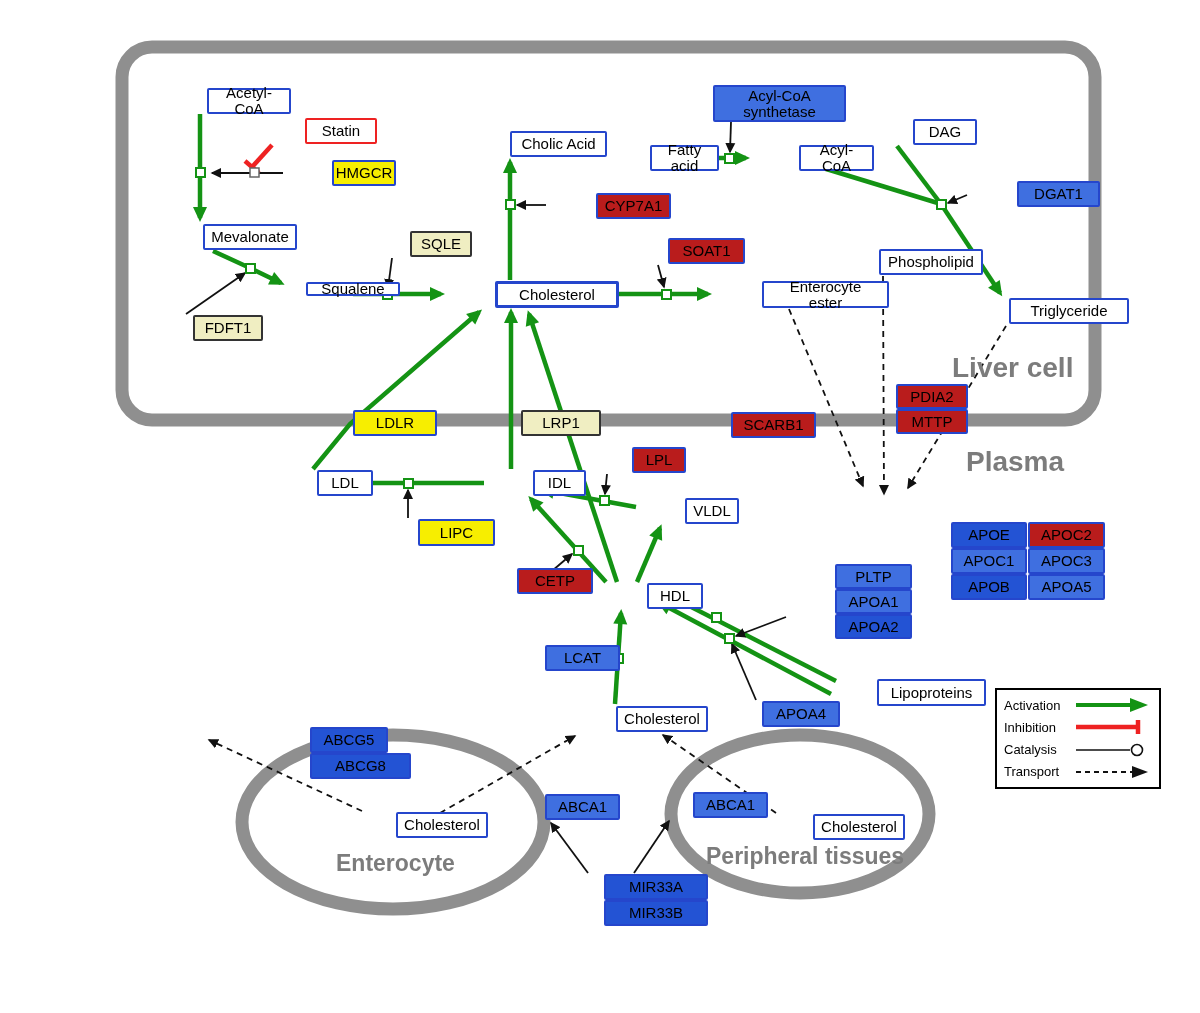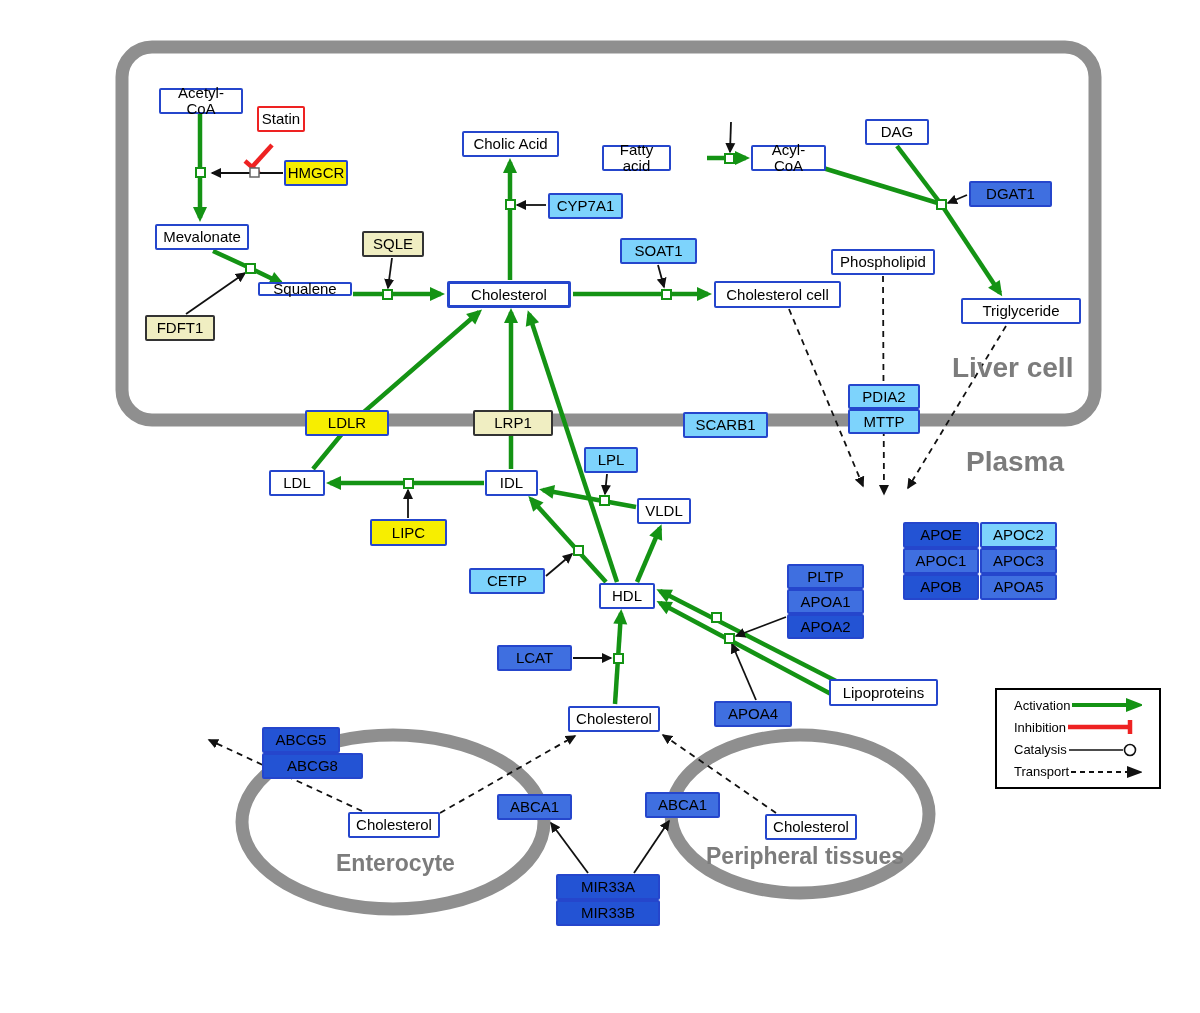--- a/index.html
+++ b/index.html
@@ -1,31 +1,31 @@
 <!DOCTYPE html>
 <html><head>
 <meta charset="utf-8">
 <style>
   * { margin:0; padding:0; box-sizing:border-box; }
   body { background:#fff; font-family:"Liberation Sans", sans-serif; }
   .canvas { position:relative; width:1200px; height:1013px; background:#fff; overflow:hidden; }
   .edges { position:absolute; left:0; top:0; z-index:0; }
   .node { position:absolute; display:flex; align-items:center; justify-content:center;
           text-align:center; font-size:15px; color:#000; background:#fff;
-          border:2px solid #2546cc; border-radius:2px; line-height:1.05; z-index:2; padding:1px 8px; }
+          border:2px solid #2546cc; border-radius:2px; line-height:1.05; z-index:2; padding:1px 8px;margin-left:48px; }
   .thick { border-width:3px; }
   .statin { border-color:#ee2222; }
   .gene-yellow { background:#f7ee00; }
   .gene-paleyellow { background:#f0eec2; border-color:#333; }
-  .gene-lightblue { background:#7dd3fc; }
+  .gene-lightblue { background:#b91c1c; }
   .gene-blue { background:#3f6fe0; }
   .gene-darkblue { background:#2353d4;text-align:center; }
   .compartment-label { position:absolute; color:#7c7c7c; font-weight:bold; z-index:1; }
   .legend { position:absolute; left:995px; top:688px; width:166px; height:101px;
-            border:2px solid #000; background:#fff; z-index:3; padding:4px 17px;
+            border:2px solid #000; background:#fff; z-index:3; padding:4px 7px;
             display:flex; flex-direction:column; justify-content:space-around; }
   .legend-row { display:flex; align-items:center; justify-content:space-between; font-size:13px; color:#000; }
 </style>
 </head>
 <body>
 
 <div class="canvas">
 
   <svg class="edges" width="1200" height="1013" viewBox="0 0 1200 1013">
     <defs>
@@ -115,32 +115,33 @@
       <rect x="725" y="634" width="9" height="9"></rect>
     </g>
   </svg>
 
   <div class="compartment-label" style="left:952px;top:352px;font-size:28px">Liver cell</div>
   <div class="compartment-label" style="left:966px;top:446px;font-size:28px">Plasma</div>
   <div class="compartment-label" style="left:336px;top:850px;font-size:23px">Enterocyte</div>
   <div class="compartment-label" style="left:706px;top:843px;font-size:23px">Peripheral tissues</div>
 
   <div class="node" style="left:159px;top:88px;width:84px;height:26px">Acetyl-CoA</div>
-  <div class="node statin" style="left:257px;top:106px;width:48px;height:26px">Statin</div>
+  <div class="node statin" style="left:257px;top:118px;width:72px;height:26px">Statin</div>
   <div class="node gene-yellow" style="left:284px;top:160px;width:64px;height:26px">HMGCR</div>
   <div class="node" style="left:155px;top:224px;width:94px;height:26px">Mevalonate</div>
   <div class="node gene-paleyellow" style="left:362px;top:231px;width:62px;height:26px">SQLE</div>
   <div class="node gene-paleyellow" style="left:145px;top:315px;width:70px;height:26px">FDFT1</div>
   <div class="node" style="left:258px;top:282px;width:94px;height:14px">Squalene</div>
   <div class="node thick" style="left:447px;top:281px;width:124px;height:27px">Cholesterol</div>
   <div class="node" style="left:462px;top:131px;width:97px;height:26px">Cholic Acid</div>
   <div class="node gene-lightblue" style="left:548px;top:193px;width:75px;height:26px">CYP7A1</div>
   <div class="node gene-lightblue" style="left:620px;top:238px;width:77px;height:26px">SOAT1</div>
-  <div class="node" style="left:714px;top:281px;width:127px;height:27px">Cholesterol cell</div>
-
+  <div class="node" style="left:714px;top:281px;width:127px;height:27px">Enterocyte ester</div>
+
+  <div class="node gene-blue" style="left:665px;top:85px;width:133px;height:37px">Acyl-CoA synthetase</div>
   <div class="node" style="left:602px;top:145px;width:69px;height:26px">Fatty acid</div>
   <div class="node" style="left:751px;top:145px;width:75px;height:26px">Acyl-CoA</div>
   <div class="node" style="left:865px;top:119px;width:64px;height:26px">DAG</div>
   <div class="node gene-blue" style="left:969px;top:181px;width:83px;height:26px">DGAT1</div>
   <div class="node" style="left:831px;top:249px;width:104px;height:26px">Phospholipid</div>
   <div class="node" style="left:961px;top:298px;width:120px;height:26px">Triglyceride</div>
   <div class="node gene-lightblue" style="left:848px;top:384px;width:72px;height:25px">PDIA2</div>
   <div class="node gene-lightblue" style="left:848px;top:409px;width:72px;height:25px">MTTP</div>
 
   <div class="node gene-yellow" style="left:305px;top:410px;width:84px;height:26px">LDLR</div>

